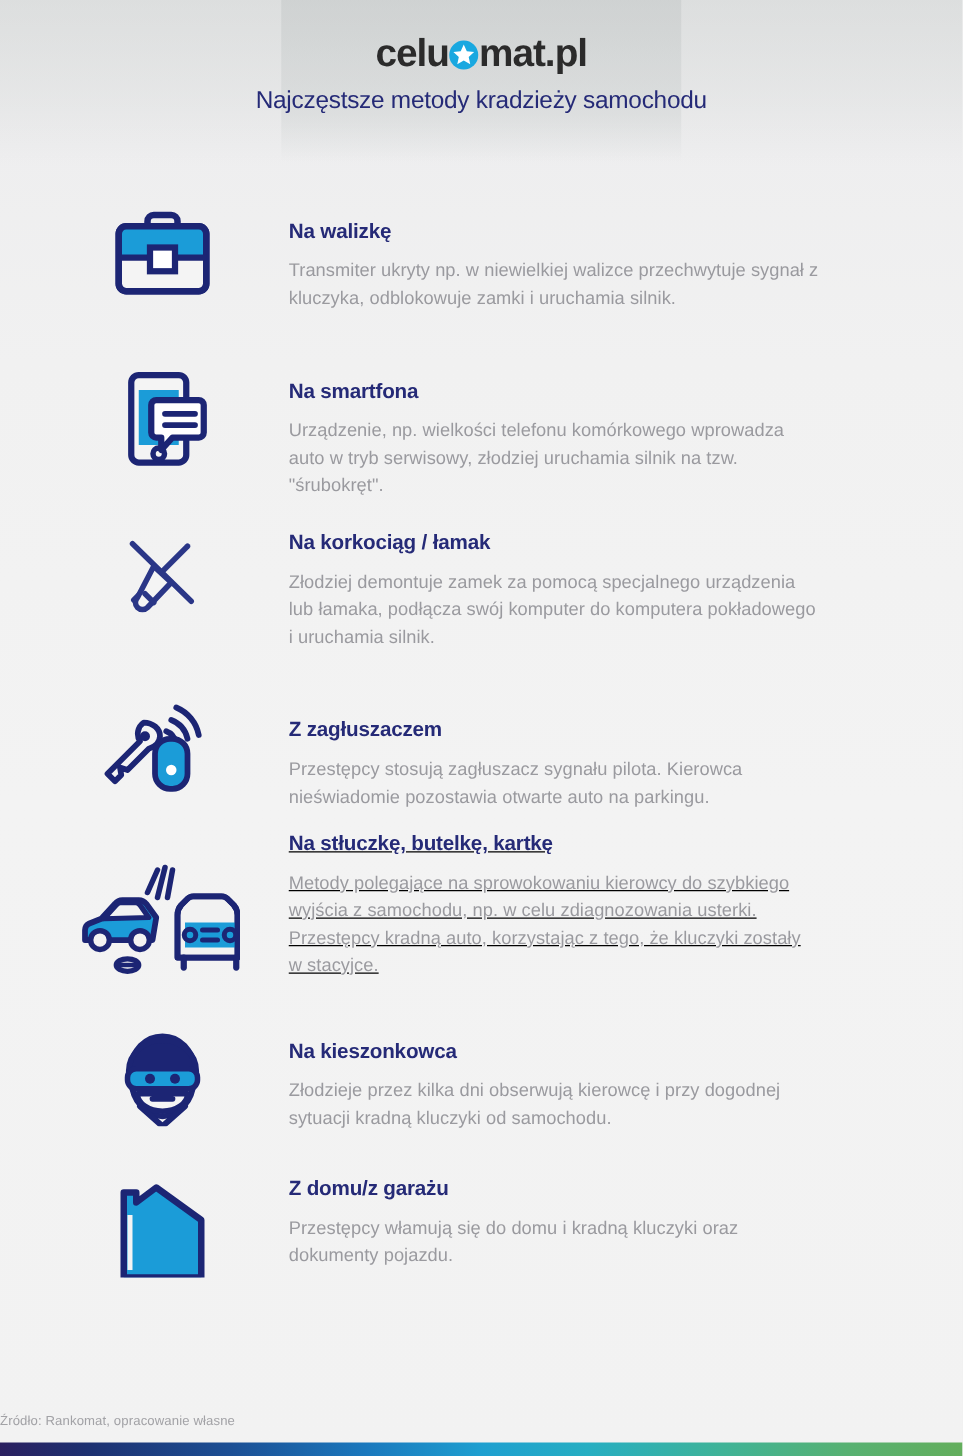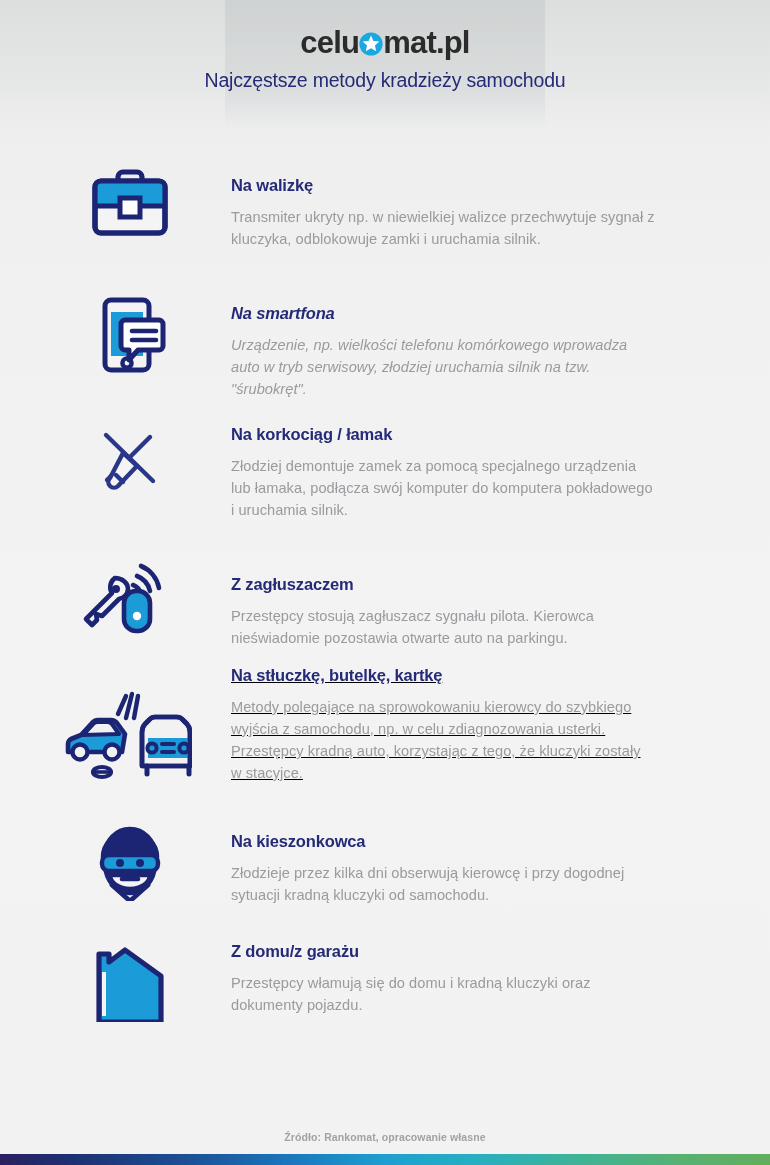--- a/index.html
+++ b/index.html
@@ -105,25 +105,24 @@
     font-size: 14.6px;
     line-height: 22px;
     color: #9a9a9f;
     letter-spacing: 0.05px;
   }
 
   
   .footer-note {
     position: absolute;
     left: 0; bottom: 22px; width: 770px;
-    text-align: center;
+    text-align: left;
     font-size: 10.5px;
     color: #a2a2a6;
     letter-spacing: 0.1px;
-    font-weight: bold;
   }
 
   .bottom-bar {
     position: absolute;
     left: 0; bottom: 0;
     width: 770px; height: 11px;
     background: linear-gradient(90deg,
       #2b2060 0%,
       #1d3070 9%,
       #1c4f94 24%,
@@ -177,21 +176,21 @@
       <div class="item-icon" style="top:2px;">
         <svg width="86" height="82" viewBox="0 0 86 82">
           <rect x="18" y="6" width="44" height="70" rx="6" fill="#f4f4f4" stroke="#1c2574" stroke-width="5"></rect>
           <rect x="24" y="18" width="32" height="44" fill="#1b9cd8"></rect>
           <circle cx="40" cy="69" r="4.6" fill="none" stroke="#1c2574" stroke-width="4.4"></circle>
           <path d="M38 26 h34 a4 4 0 0 1 4 4 v22 a4 4 0 0 1 -4 4 h-21 l-9 10 v-10 h-4 a4 4 0 0 1 -4 -4 V30 a4 4 0 0 1 4 -4 z" fill="#ffffff" stroke="#1c2574" stroke-width="5" stroke-linejoin="round"></path>
           <line x1="45" y1="37" x2="69" y2="37" stroke="#1c2574" stroke-width="4.6" stroke-linecap="round"></line>
           <line x1="45" y1="46" x2="69" y2="46" stroke="#1c2574" stroke-width="4.6" stroke-linecap="round"></line>
         </svg>
       </div>
-      <div class="item-body" style="padding-top:16px;font-style:italic;">
+      <div class="item-body" style="padding-top:16px;">
         <div class="item-head">Na smartfona</div>
         <div class="item-desc">Urządzenie, np. wielkości telefonu komórkowego wprowadza auto w tryb serwisowy, złodziej uruchamia silnik na tzw. "śrubokręt".</div>
       </div>
     </div>
 
     <div class="item" style="height:137px;">
       <div class="item-icon" style="top:2px;">
         <svg width="86" height="80" viewBox="0 0 86 80">
           <g fill="none" stroke="#2a3687" stroke-width="4.4" stroke-linecap="round" stroke-linejoin="round">
             <line x1="19" y1="12" x2="66" y2="58"></line>

